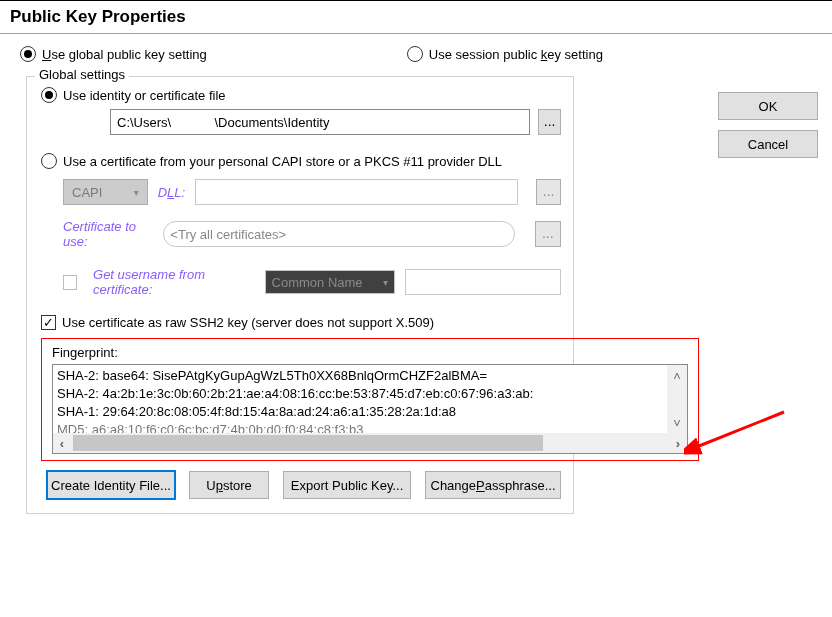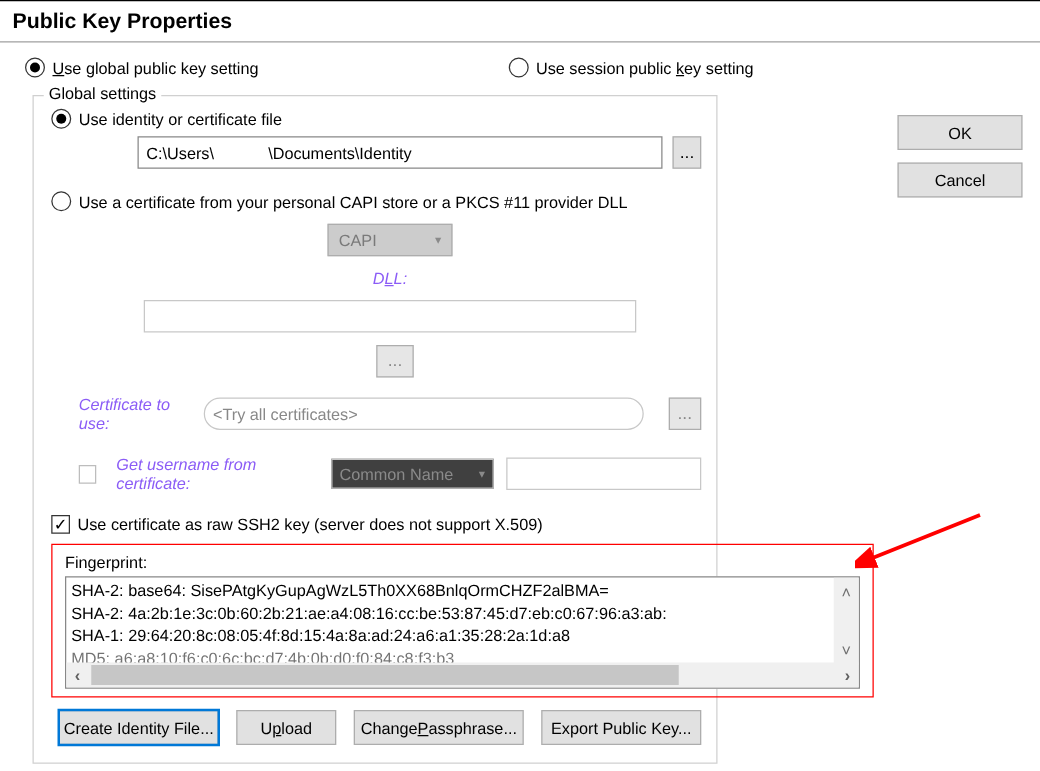--- a/index.html
+++ b/index.html
@@ -124,21 +124,21 @@
     position: absolute; right: 14px; top: 58px; width: 100px;
     display: flex; flex-direction: column; gap: 10px;
   }
   .rightcol .btn { width: 100px; }
   .accel { text-decoration: underline; }
   .arrow-annot {
     position: absolute;
     pointer-events: none;
   }
   .path-input-wrap { display:flex; align-items:flex-end; margin: 6px 0 0 22px; padding-left: 47px; }
-  .mt10 { margin-top: 10px; flex-direction: column; }
+  .mt10 { margin-top: 10px; }
   .mt14 { margin-top: 14px; }
   .mt18 { margin-top: 18px; }
 </style>
 </head>
 <body>
 
 <div class="titlebar">Public Key Properties</div>
 <div class="topsep"></div>
 
 <div class="content">
@@ -228,28 +228,28 @@
           <span class="arrow">›</span>
         </div>
       </div>
     </div>
 
     <div class="btnrow">
       <div class="btn focus" style="width:160px;">Create Identity File...</div>
       <div class="btn" style="width:100px;">
           <span>U</span>
           <span class="accel">p</span>
-          <span>load</span>
-        </div>
+          <span>store</span>
+        </div>
+      <div class="btn" style="width:160px;">Export Public Key...</div>
       <div class="btn" style="width:170px;">
           <span>Change </span>
           <span class="accel">P</span>
           <span>assphrase...</span>
         </div>
-      <div class="btn" style="width:160px;">Export Public Key...</div>
     </div>
 
   </div>
 
   <svg class="arrow-annot" style="left:684px; top:368px;" width="110" height="60">
     <defs>
       <marker id="ah" markerWidth="10" markerHeight="10" refX="2" refY="3" orient="auto">
         <path d="M0,0 L0,6 L8,3 z" fill="#ff0000"></path>
       </marker>
     </defs>

